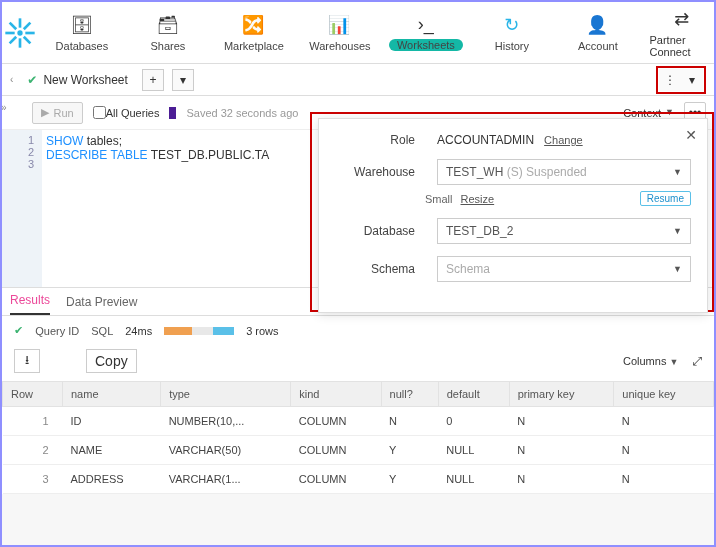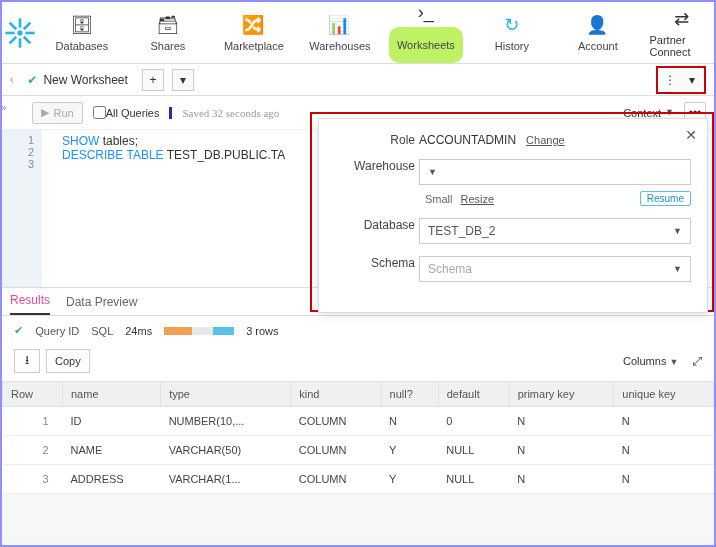--- a/index.html
+++ b/index.html
@@ -3,65 +3,65 @@
 <meta charset="utf-8">
 <style>
 * { box-sizing: border-box; margin: 0; padding: 0; font-family: "Helvetica Neue", Arial, sans-serif; }
 body { background: #f7f7f7; border: 2px solid #8f8fff; width: 716px; height: 547px; overflow: hidden; font-size: 12px; color: #333; position: relative; }
 .topbar { display: flex; align-items: center; background: #fff; border-bottom: 1px solid #ddd; height: 62px; }
 .logo { width: 60px; display: flex; align-items: center; justify-content: center; }
 .logo svg { width: 32px; height: 32px; }
 .nav { display: flex; flex: 1; }
 .nav-item { display: flex; flex-direction: column; align-items: center; justify-content: center; width: 86px; gap: 4px; cursor: pointer; font-size: 11px; color: #444; }
 .nav-item.active { }
-.nav-item.active .nav-label { background: #bef264; border-radius: 10px; padding: 12px 8px; text-align: right; }
+.nav-item.active .nav-label { background: #14b8a6; border-radius: 10px; padding: 0 8px; text-align: right; }
 .nav-icon { font-size: 18px; color: #333; }
 .nav-divider { width: 1px; background: #e2e2e2; margin: 8px 4px; }
 .partner { width: 105px; display: flex; flex-direction: column; align-items: center; justify-content: center; font-size: 11px; gap: 4px;}
 .wsbar { display: flex; align-items: center; background: #fff; border-bottom: 1px solid #ddd; height: 32px; padding: 0 8px; gap: 8px; }
 .wsbar .arrow { color: #888; font-size: 10px; cursor: pointer; }
 .wsbar .title { display: flex; align-items: center; gap: 6px; font-size: 12px; padding: 0 6px;}
 .wsbar .check { color: #3cb371; }
 .wsbar .btn-small { border: 1px solid #ccc; background: #fafafa; width: 22px; height: 22px; display: flex; align-items: center; justify-content: center; cursor: pointer; font-size: 12px; }
 .wsbar .spacer { flex: 1; }
 .wsbar .redbox { border: 2px solid #cc0000; padding: 1px; display: flex; gap: 0; }
 .toolbar { display: flex; align-items: center; background: #fff; border-bottom: 1px solid #eee; height: 34px; padding: 0 8px; gap: 10px; position: relative; }
 .expand-handle { position: absolute; left: -1px; top: 6px; color: #888; font-size: 10px; }
 .run-btn { display: flex; align-items: center; gap: 4px; border: 1px solid #ccc; background: #f7f7f7; color: #aaa; height: 22px; padding: 0 8px; border-radius: 2px; font-size: 11px; margin-left: 22px;}
 .allq { display: flex; align-items: center; font-size: 11px; }
-.saved { color: #999; font-size: 11px; border-left: 3px solid #4c1d95; padding-left: 10px; font-family: Liberation Serif, serif;}
+.saved { color: #999; font-size: 11px; border-left: 7px solid #4c1d95; padding-left: 10px;}
 .context { margin-left: auto; font-size: 11px; cursor: pointer; display: flex; gap: 4px; }
 .more-btn { border: 1px solid #ccc; width: 22px; height: 22px; display: flex; align-items: center; justify-content: center; cursor: pointer; border-radius: 2px; }
 .editor { display: flex; background: #fff; height: 158px; position: relative; border-bottom: 1px solid #ddd; }
 .gutter { width: 40px; background: #eef3f8; text-align: right; padding: 4px 8px 0 0; color: #88a; font-size: 11px; }
-.code { padding: 4px 20px; font-family: Menlo, Consolas, monospace; font-size: 12px; white-space: pre; }
+.code { padding: 4px 4px; font-family: Menlo, Consolas, monospace; font-size: 12px; white-space: pre; }
 .kw { color: #1e90ff; }
 .tabs { display: flex; background: #fff; border-bottom: 1px solid #ddd; height: 28px; align-items: flex-end; padding: 0 8px; gap: 16px; }
 .tab { padding: 6px 0; font-size: 12px; color: #666; cursor: pointer; }
 .tab.active { color: #ec4899; border-bottom: 2px solid #333; font-weight: 500; }
 .tab-right { margin-left: auto; padding: 6px 0; font-size: 12px;}
 .qinfo { display: flex; align-items: center; gap: 12px; padding: 8px 12px; background: #fff; font-size: 11px; }
 .qinfo .check { color: #3cb371; }
 .qinfo a { color: #555; cursor: pointer; }
 .timebar { width: 70px; height: 8px; background: linear-gradient(to right, #f0a050 0 40%, #e8e8e8 40% 70%, #5ac0e8 70% 100%); }
 .filterbar { display: flex; align-items: center; gap: 6px; padding: 4px 12px 8px; background: #fff; }
 .filter-input { border: 1px solid #ccc; height: 24px; width: 150px; padding: 0 6px; font-size: 11px; color: #888; }
 .icon-btn { border: 1px solid #ccc; height: 24px; width: 26px; display: flex; align-items: center; justify-content: center; cursor: pointer; background: #fff;}
-.copy-btn { border: 1px solid #ccc; height: 24px; padding: 0 8px; display: flex; align-items: center; cursor: pointer; background: #fff; font-size: 11px;}
+.copy-btn { border: 1px solid #ccc; height: 24px; padding: 0 8px; display: flex; align-items: center; cursor: pointer; background: #fff; font-size: 14px; margin-left: 40px;}
 .columns-dd { margin-left: auto; font-size: 11px; cursor: pointer; }
 .expand-icon { font-size: 12px; cursor: pointer; margin-left: 8px;}
 table.results { width: 100%; border-collapse: collapse; font-size: 11px; background: #fff;}
 table.results th { background: #f0f0f0; text-align: left; padding: 6px 8px; border: 1px solid #e2e2e2; color: #555; font-weight: 500;}
 table.results td { padding: 8px 8px; border-bottom: 1px solid #eee; color: #444; }
 table.results td.row-num { text-align: right; padding-right: 14px; color: #888;}
 
 .ctx-popup { position: absolute; top: -12px; right: 6px; width: 390px; background: #fff; border: 1px solid #ddd; box-shadow: 0 2px 10px rgba(0,0,0,.12); padding: 14px 16px 18px; z-index: 10; }
 .redframe { position: absolute; top: -18px; right: 0; width: 404px; height: 200px; border: 2px solid #cc0000; z-index: 9; pointer-events: none; }
 .ctx-close { position: absolute; top: 8px; right: 10px; cursor: pointer; font-size: 14px; color: #555;}
-.ctx-row { display: flex; margin-bottom: 12px; gap: 4px; }
+.ctx-row { display: flex; align-items: center; margin-bottom: 12px; gap: 22px; }
 .ctx-label { width: 80px; text-align: right; font-size: 12px; color: #444; }
 .ctx-val { font-size: 12px; display: flex; align-items: center; gap: 10px;}
 .ctx-link { color: #555; text-decoration: underline; cursor: pointer; font-size: 11px;}
 .ctx-select { border: 1px solid #ccc; height: 26px; flex: 1; display: flex; align-items: center; padding: 0 8px; font-size: 12px; color: #555; gap: 6px; min-width: 250px; justify-content: space-between;}
 .ctx-select .placeholder { color: #aaa; }
 .ctx-sub { display: flex; align-items: center; gap: 8px; margin: -6px 0 12px 90px; font-size: 11px; color: #666;}
 .resume { margin-left: auto; border: 1px solid #5ac0e8; color: #1e90cc; padding: 1px 6px; font-size: 10px; border-radius: 2px; cursor: pointer;}
 .caret { font-size: 9px; color: #555; }
 </style>
 </head>
@@ -168,20 +168,21 @@
     <div class="ctx-row">
       <div class="ctx-label">Role</div>
       <div class="ctx-val">
           <span>ACCOUNTADMIN</span>
           <span class="ctx-link">Change</span>
         </div>
     </div>
     <div class="ctx-row">
       <div class="ctx-label">Warehouse</div>
       <div class="ctx-select">
+        <span><span>TEST_WH</span> <span style="color:#aaa">(S)</span> <span style="color:#aaa">Suspended</span></span>
         <span class="caret">▼</span>
       </div>
     </div>
     <div class="ctx-sub">
       <span>Small</span>
       <span class="ctx-link">Resize</span>
       <span class="resume">Resume</span>
     </div>
     <div class="ctx-row">
       <div class="ctx-label">Database</div>

